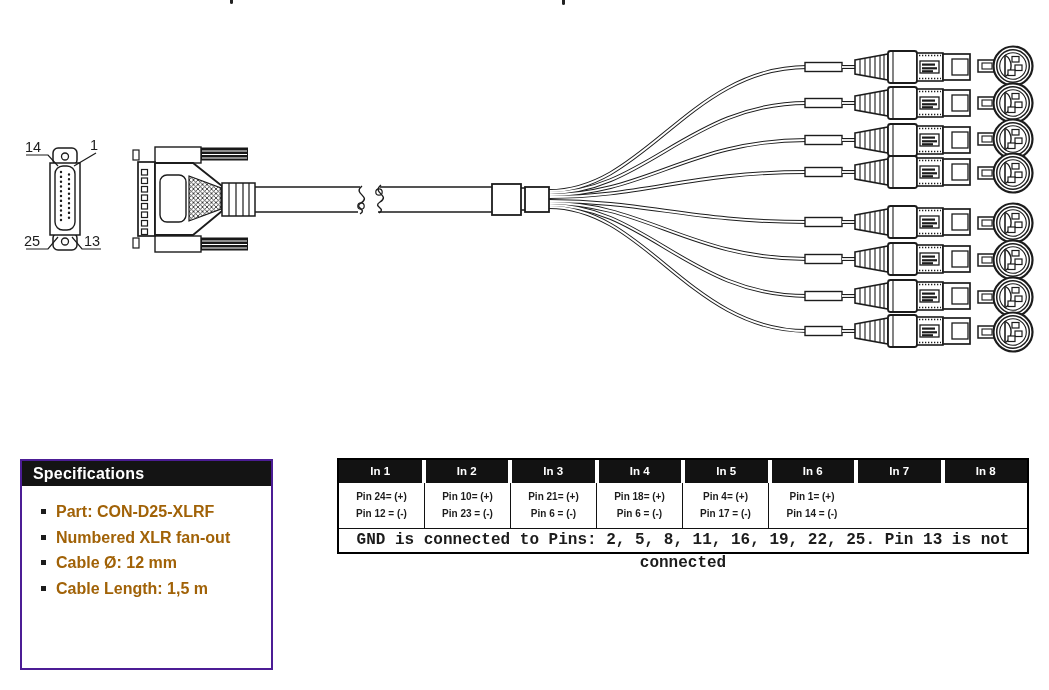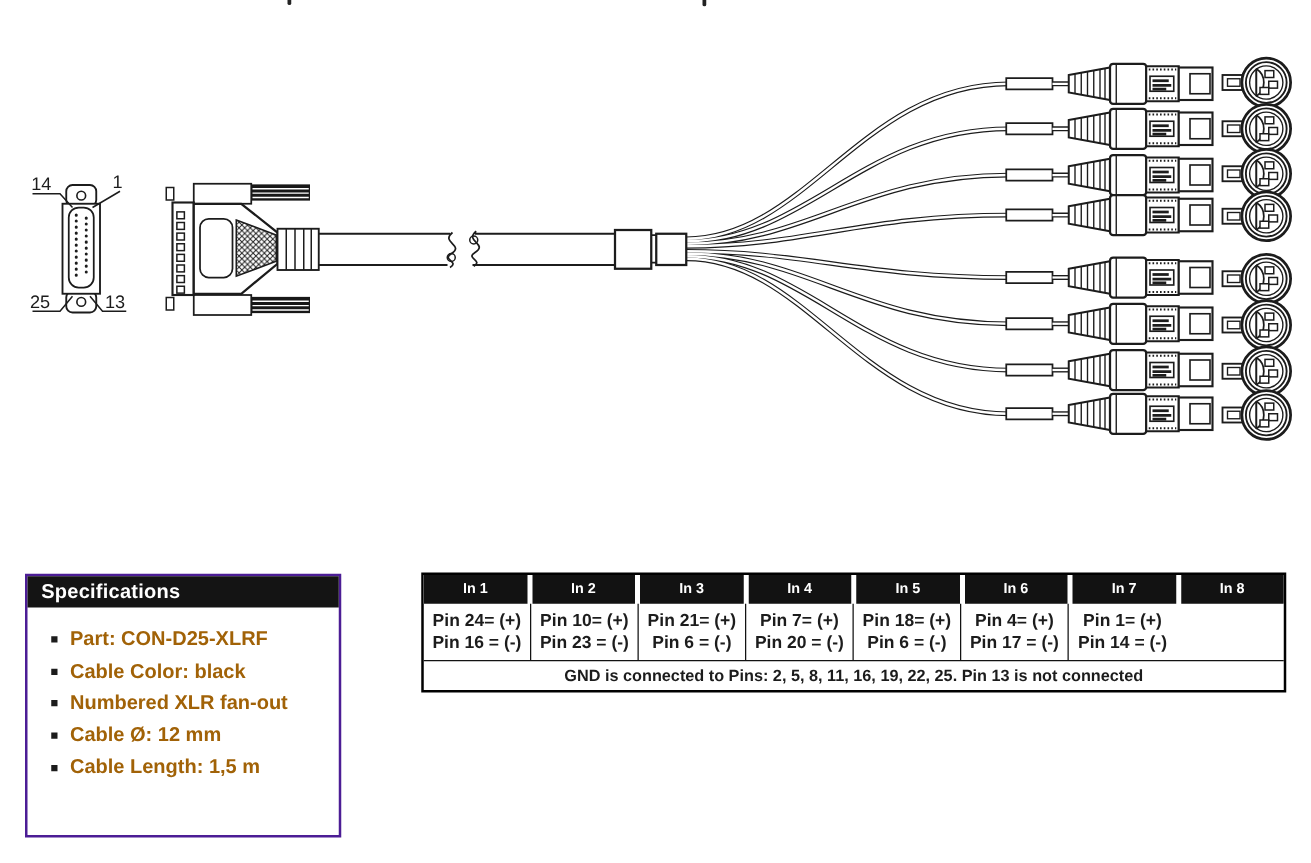--- a/index.html
+++ b/index.html
@@ -38,27 +38,27 @@
     border:2px solid #000; background:#fff; box-sizing:border-box;
   }
   .pt-header { display:grid; grid-template-columns:repeat(8,1fr); column-gap:4px; background:#fff; }
   .pt-hcell {
     background:#121212; color:#fff; font-size:11.5px; font-weight:bold;
     text-align:center; height:23px; line-height:23px;
   }
   .pt-body { display:grid; grid-template-columns:repeat(8,1fr); }
   .pt-cell {
     border-right:1.6px solid #121212; text-align:center;
-    font-size:14px; font-weight:bold; padding:5px 0 6px;
+    font-size:10px; font-weight:bold; padding:5px 0 6px;
   }
   .pt-cell:last-child { border-right:none; }
   .pt-cell div { line-height:17px; white-space:nowrap; }
   .pt-footer {
     border-top:1.6px solid #121212; text-align:center;
-    font-size:13px; font-weight:bold; height:23px; line-height:23px;
+    font-size:16px; font-weight:bold; height:23px; line-height:23px;font-family:Liberation Mono, monospace;
   }
 </style>
 </head>
 <body>
 
 <div class="page">
 
   <div class="crop-mark mark1"></div>
   <div class="crop-mark mark2"></div>
 
@@ -215,24 +215,20 @@
 
   <div class="spec-box">
     <div class="spec-header">Specifications</div>
     <ul class="spec-list">
       <li>
         <span class="bullet"></span>
         <span>Part: CON-D25-XLRF</span>
       </li>
       <li>
         <span class="bullet"></span>
-        <span>Cable Color: black</span>
-      </li>
-      <li>
-        <span class="bullet"></span>
         <span>Numbered XLR fan-out</span>
       </li>
       <li>
         <span class="bullet"></span>
         <span>Cable Ø: 12 mm</span>
       </li>
       <li>
         <span class="bullet"></span>
         <span>Cable Length: 1,5 m</span>
       </li>
@@ -246,33 +242,29 @@
       <div class="pt-hcell">In 3</div>
       <div class="pt-hcell">In 4</div>
       <div class="pt-hcell">In 5</div>
       <div class="pt-hcell">In 6</div>
       <div class="pt-hcell">In 7</div>
       <div class="pt-hcell">In 8</div>
     </div>
     <div class="pt-body">
       <div class="pt-cell">
         <div>Pin 24= (+)</div>
-        <div>Pin 16 = (-)</div>
+        <div>Pin 12 = (-)</div>
       </div>
       <div class="pt-cell">
         <div>Pin 10= (+)</div>
         <div>Pin 23 = (-)</div>
       </div>
       <div class="pt-cell">
         <div>Pin 21= (+)</div>
         <div>Pin 6 = (-)</div>
-      </div>
-      <div class="pt-cell">
-        <div>Pin 7= (+)</div>
-        <div>Pin 20 = (-)</div>
       </div>
       <div class="pt-cell">
         <div>Pin 18= (+)</div>
         <div>Pin 6 = (-)</div>
       </div>
       <div class="pt-cell">
         <div>Pin 4= (+)</div>
         <div>Pin 17 = (-)</div>
       </div>
       <div class="pt-cell">

